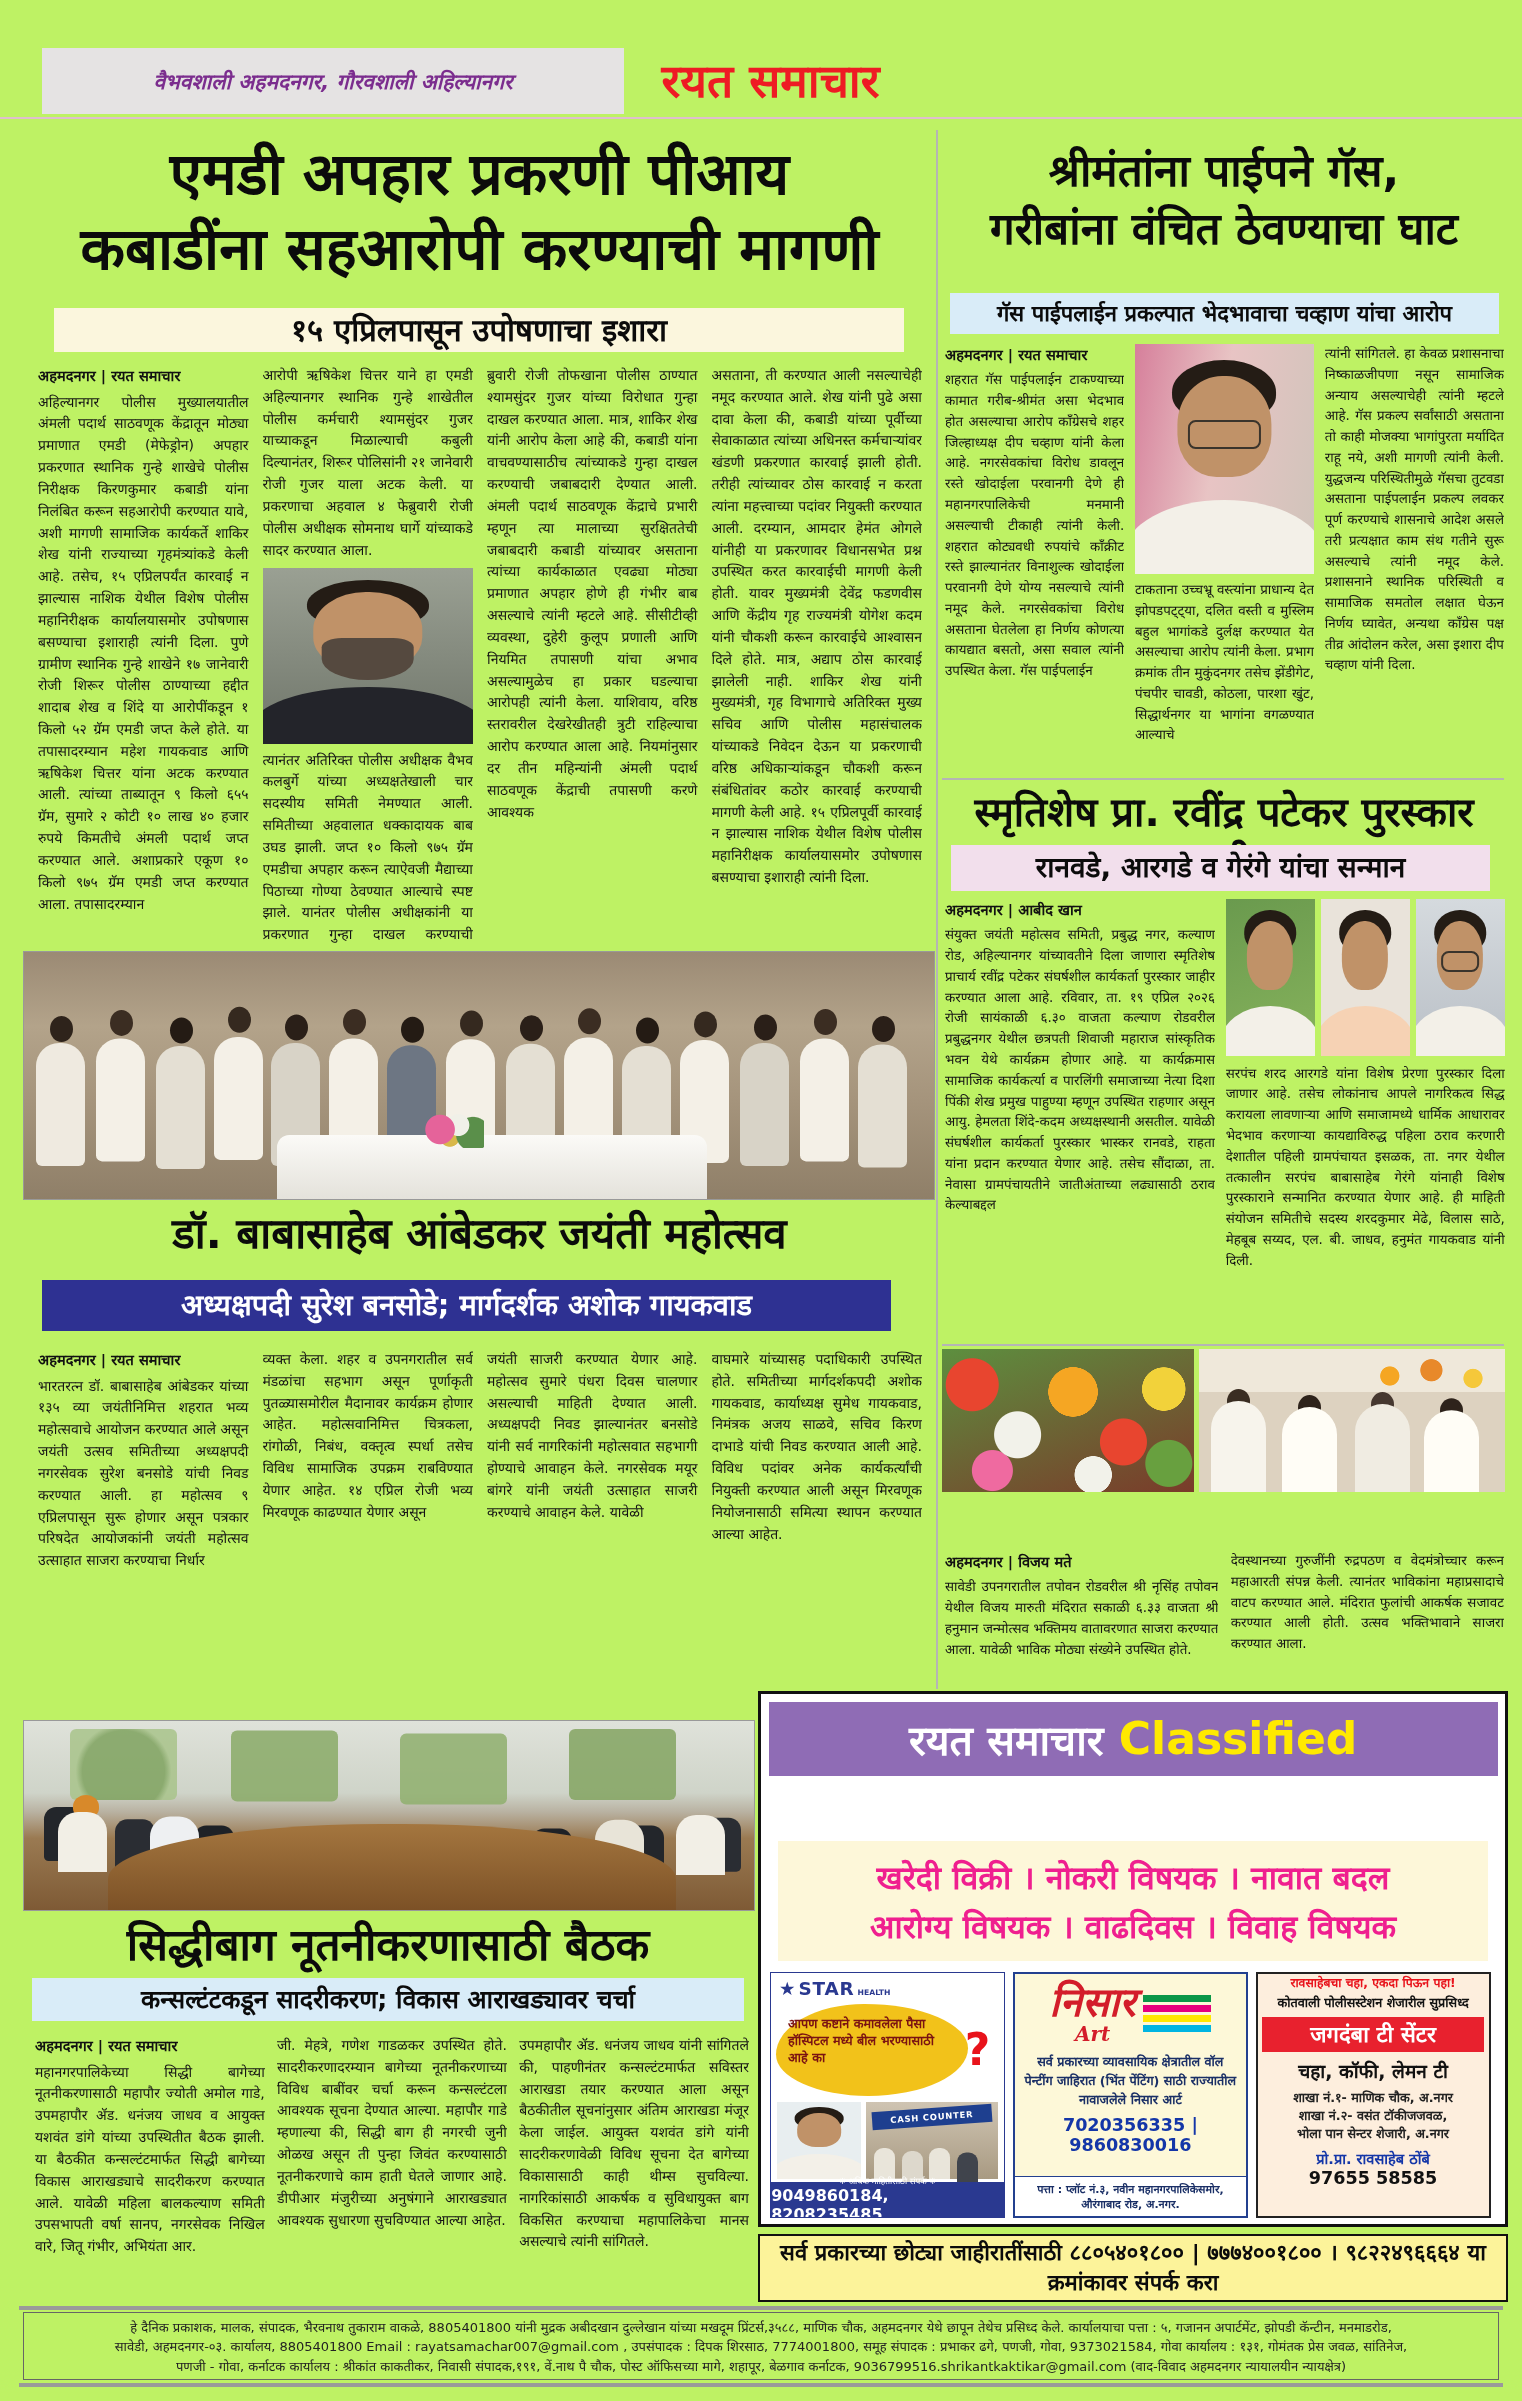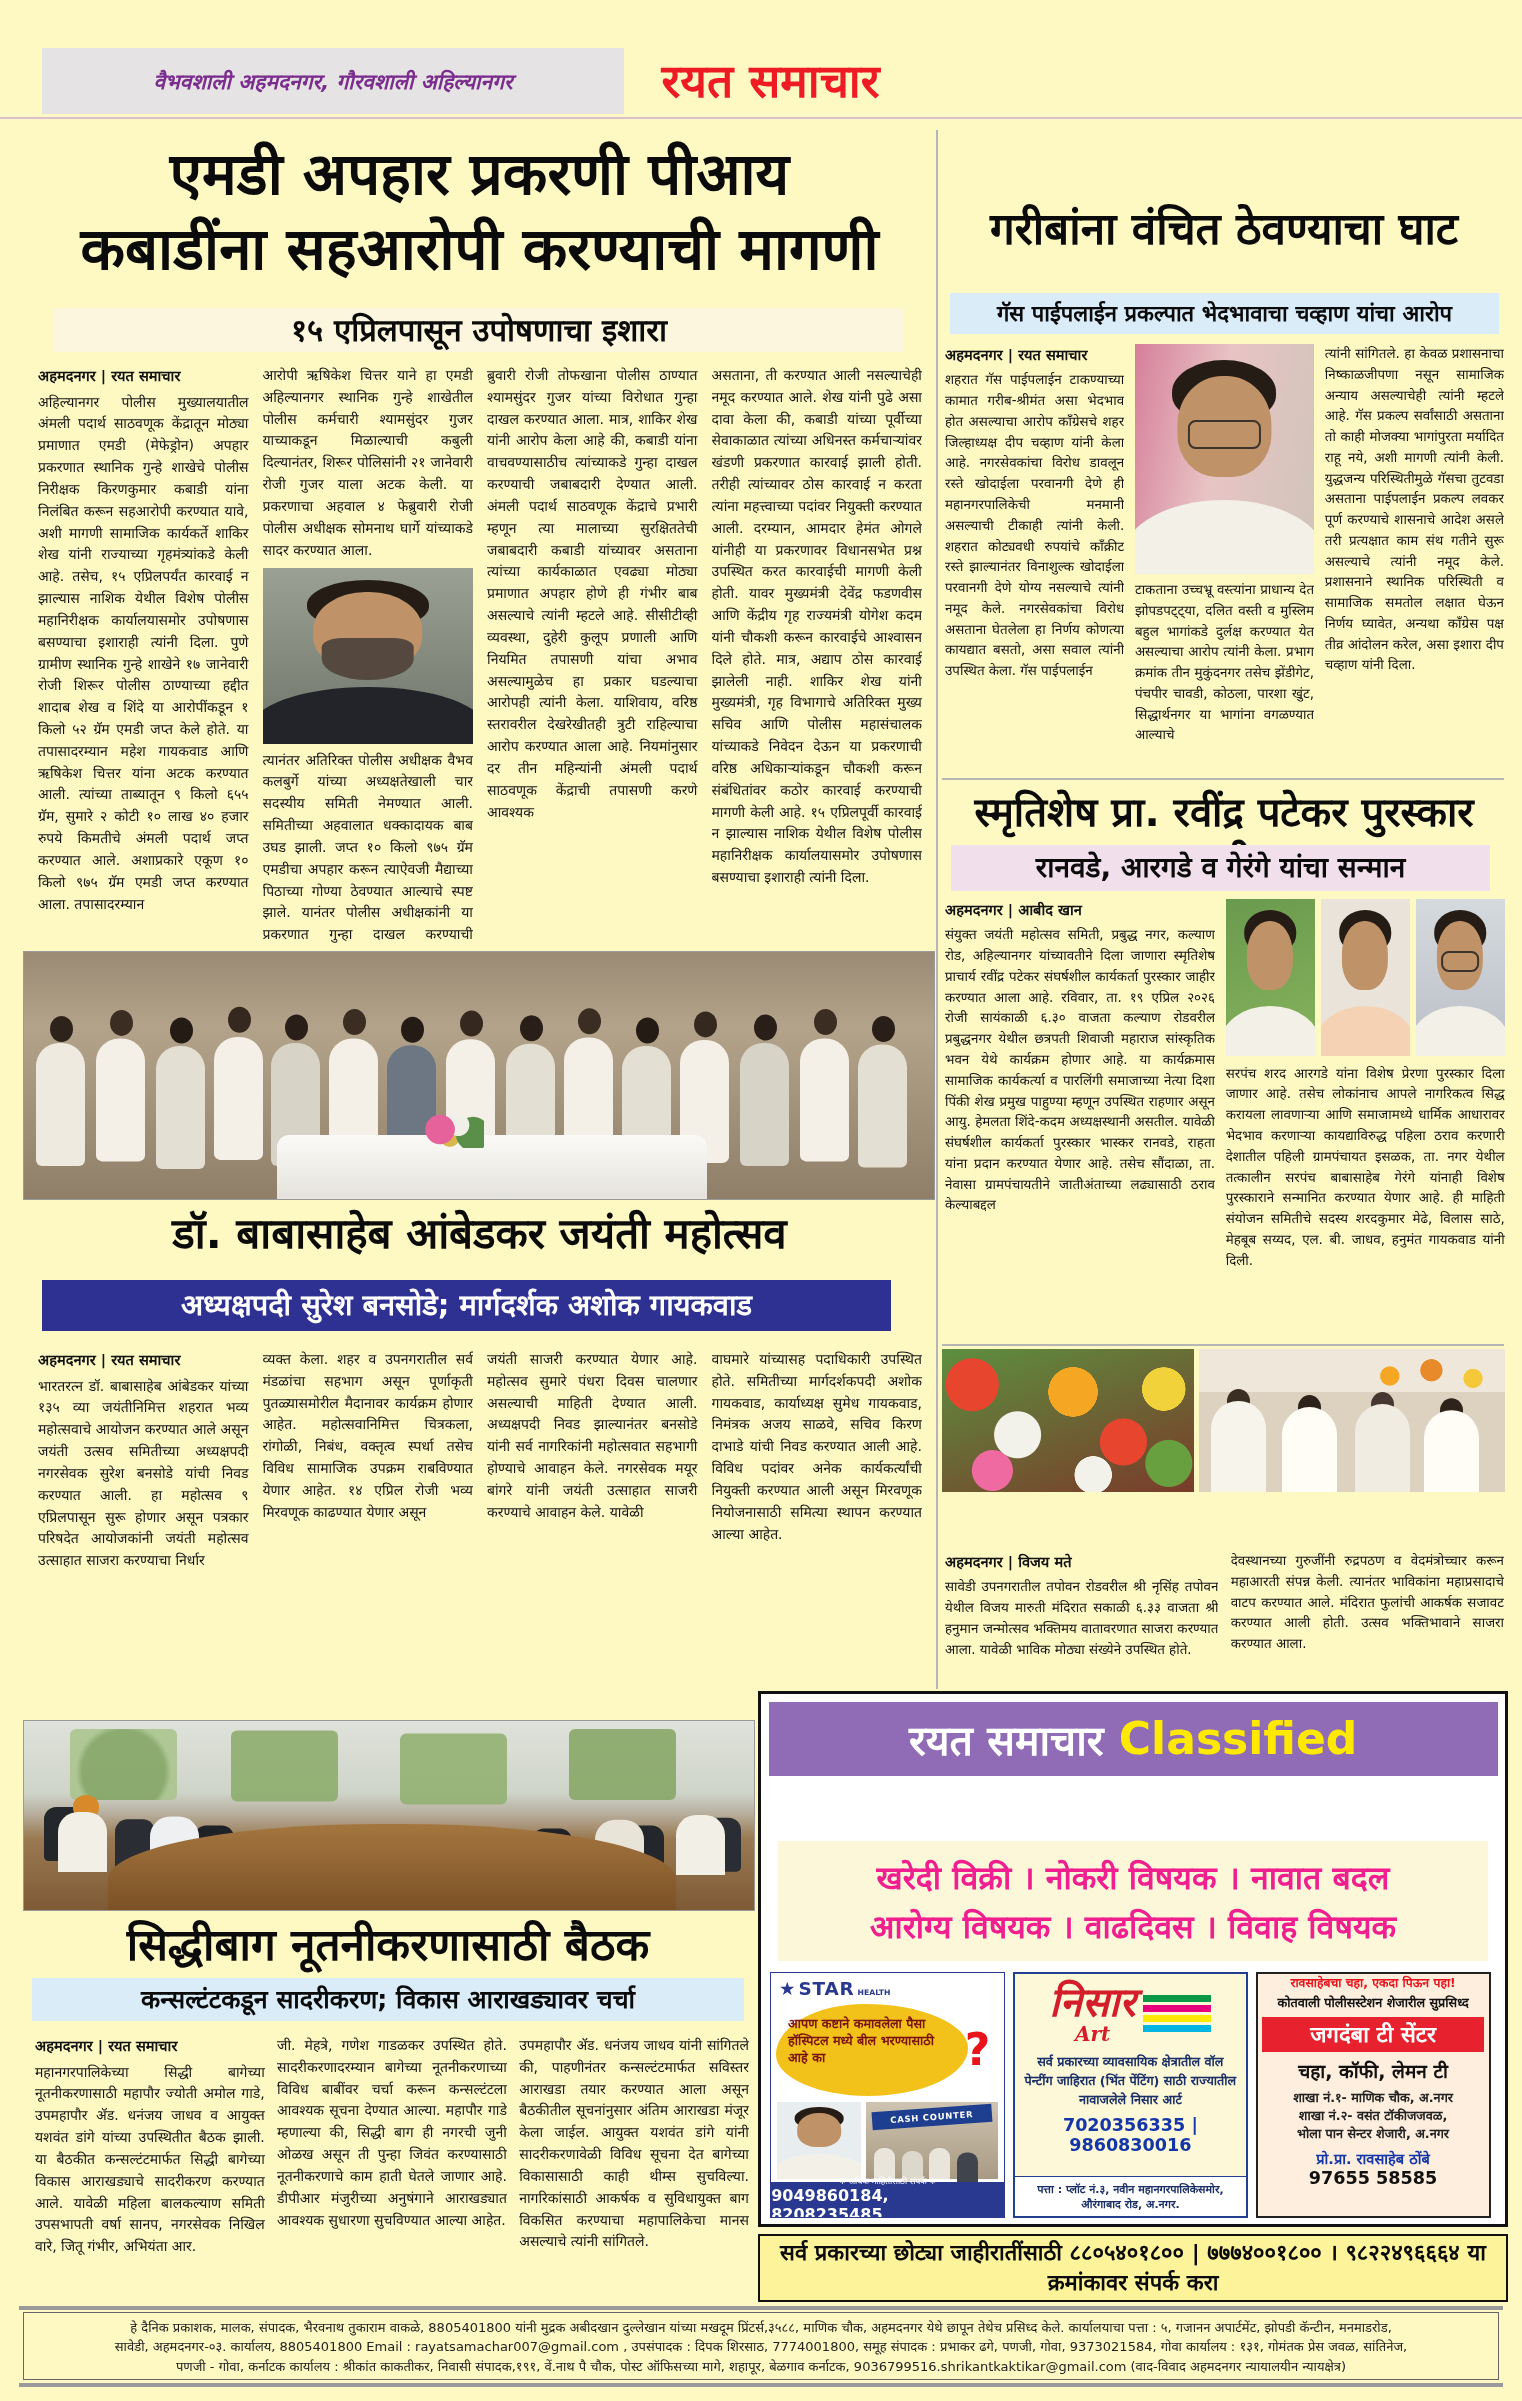--- a/index.html
+++ b/index.html
@@ -1,17 +1,17 @@
 <!DOCTYPE html>
 <html style="font-size:12.3px"><head>
 <meta charset="utf-8">
 <style>
   html,body{margin:0;padding:0;background:#888;}
   body{font-family:"DejaVu Sans","Liberation Sans",sans-serif;}
-  #page{position:relative;width:1522px;height:2401px;background:#fef9c3;margin:0 auto;overflow:hidden;}
+  #page{position:relative;width:1522px;height:2401px;background:#bef264;margin:0 auto;overflow:hidden;}
   .abs{position:absolute;}
   .headline{font-weight:800;color:#0b0b0b;text-align:center;letter-spacing:0;line-height:1.25;}
   .subbar{font-weight:800;text-align:center;color:#0b0b0b;}
   .bodytext{font-size:14px;line-height:1.56;text-align:justify;color:#141414;}
   .bodytext-sm{font-size:13.4px;line-height:1.55;text-align:justify;color:#141414;}
   .byline{font-weight:800;font-size:14.6px;color:#111;margin-bottom:3.8px;}
   .cols{display:flex;overflow:hidden;}
   .col{flex:1 1 0;overflow:hidden;}
   .rule{background:#b5b5b5;}
   
@@ -158,20 +158,21 @@
       <span>महानगरपालिकेच्या सिद्धी बागेच्या नूतनीकरणासाठी महापौर ज्योती अमोल गाडे, उपमहापौर ॲड. धनंजय जाधव व आयुक्त यशवंत डांगे यांच्या उपस्थितीत बैठक झाली. या बैठकीत कन्सल्टंटमार्फत सिद्धी बागेच्या विकास आराखड्याचे सादरीकरण करण्यात आले. यावेळी महिला बालकल्याण समिती उपसभापती वर्षा सानप, नगरसेवक निखिल वारे, जितू गंभीर, अभियंता आर.</span>
     </div>
     <div class="col bodytext">
       <span>जी. मेहत्रे, गणेश गाडळकर उपस्थित होते. सादरीकरणादरम्यान बागेच्या नूतनीकरणाच्या विविध बाबींवर चर्चा करून कन्सल्टंटला आवश्यक सूचना देण्यात आल्या. महापौर गाडे म्हणाल्या की, सिद्धी बाग ही नगरची जुनी ओळख असून ती पुन्हा जिवंत करण्यासाठी नूतनीकरणाचे काम हाती घेतले जाणार आहे. डीपीआर मंजुरीच्या अनुषंगाने आराखड्यात आवश्यक सुधारणा सुचविण्यात आल्या आहेत.</span>
     </div>
     <div class="col bodytext">
       <span>उपमहापौर ॲड. धनंजय जाधव यांनी सांगितले की, पाहणीनंतर कन्सल्टंटमार्फत सविस्तर आराखडा तयार करण्यात आला असून बैठकीतील सूचनांनुसार अंतिम आराखडा मंजूर केला जाईल. आयुक्त यशवंत डांगे यांनी सादरीकरणावेळी विविध सूचना देत बागेच्या विकासासाठी काही थीम्स सुचविल्या. नागरिकांसाठी आकर्षक व सुविधायुक्त बाग विकसित करण्याचा महापालिकेचा मानस असल्याचे त्यांनी सांगितले.</span>
     </div>
   </div>
 
+  <div class="abs headline" style="left:940px;top:143px;width:568px;font-size:44px;">श्रीमंतांना पाईपने गॅस,</div>
   <div class="abs headline" style="left:940px;top:201px;width:568px;font-size:44px;">गरीबांना वंचित ठेवण्याचा घाट</div>
   <div class="abs subbar" style="left:950px;top:293px;width:549px;height:41px;line-height:41px;background:#d9ecf8;font-size:22px;">गॅस पाईपलाईन प्रकल्पात भेदभावाचा चव्हाण यांचा आरोप</div>
 
   <div class="abs cols" style="left:945px;top:344px;width:559px;height:430px;gap:10.7px;">
     <div class="col bodytext-sm">
       <div class="byline">अहमदनगर | रयत समाचार</div>
       <span>शहरात गॅस पाईपलाईन टाकण्याच्या कामात गरीब-श्रीमंत असा भेदभाव होत असल्याचा आरोप काँग्रेसचे शहर जिल्हाध्यक्ष दीप चव्हाण यांनी केला आहे. नगरसेवकांचा विरोध डावलून रस्ते खोदाईला परवानगी देणे ही महानगरपालिकेची मनमानी असल्याची टीकाही त्यांनी केली. शहरात कोट्यवधी रुपयांचे काँक्रीट रस्ते झाल्यानंतर विनाशुल्क खोदाईला परवानगी देणे योग्य नसल्याचे त्यांनी नमूद केले. नगरसेवकांचा विरोध असताना घेतलेला हा निर्णय कोणत्या कायद्यात बसतो, असा सवाल त्यांनी उपस्थित केला. गॅस पाईपलाईन</span>
     </div>
     <div class="col bodytext-sm">
       <div class="portrait v-gas" style="width:100%;height:230px;margin-bottom:6.1px;">

